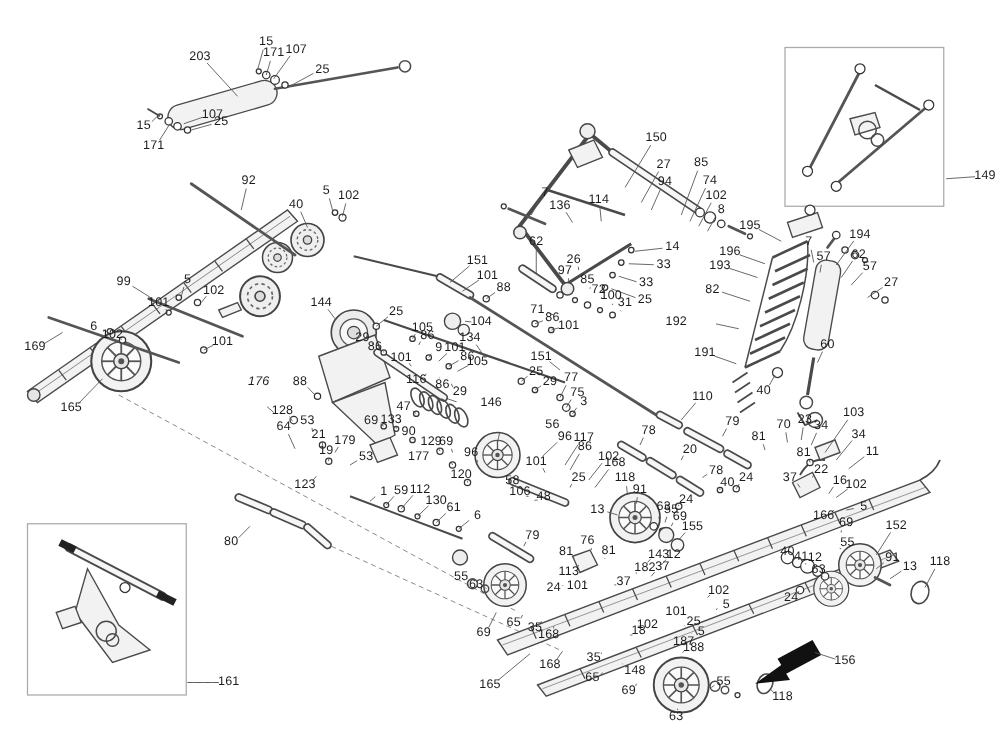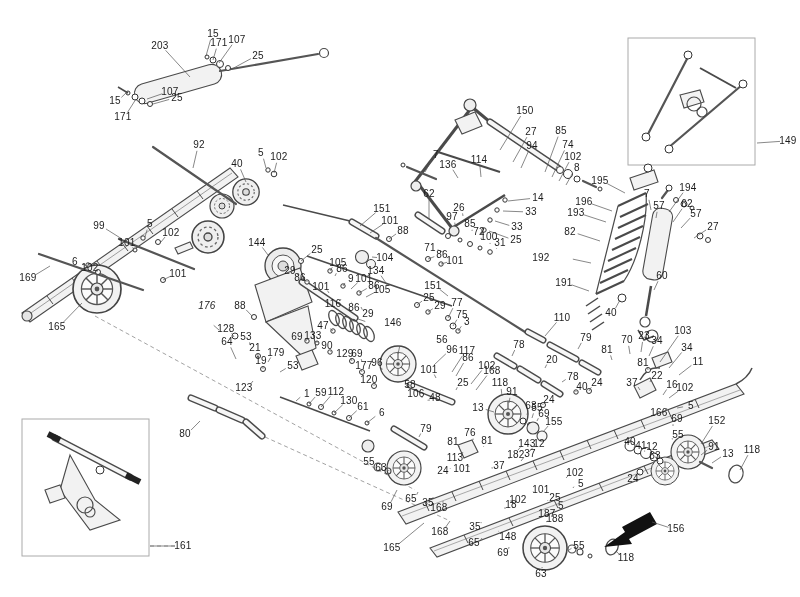--- a/index.html
+++ b/index.html
@@ -597,21 +597,21 @@
       <span class="callout" style="left: 293px; top: 366px;">53</span>
       <span class="callout" style="left: 244px; top: 388px;">123</span>
       <span class="callout" style="left: 307px; top: 394px;">1</span>
       <span class="callout" style="left: 321px; top: 393px;">59</span>
       <span class="callout" style="left: 336px; top: 392px;">112</span>
       <span class="callout" style="left: 349px; top: 401px;">130</span>
       <span class="callout" style="left: 363px; top: 407px;">61</span>
       <span class="callout" style="left: 382px; top: 413px;">6</span>
       <span class="callout" style="left: 345px; top: 354px;">129</span>
       <span class="callout" style="left: 357px; top: 354px;">69</span>
-      <span class="callout" style="left: 364px; top: 366px;">177</span>
+      <span class="callout" style="left: 335px; top: 366px;">177</span>
       <span class="callout" style="left: 369px; top: 380px;">120</span>
       <span class="callout" style="left: 377px; top: 363px;">96</span>
       <span class="callout" style="left: 402px; top: 340px; margin-left: 40px;">56</span>
       <span class="callout" style="left: 452px; top: 350px;">96</span>
       <span class="callout" style="left: 467px; top: 351px;">117</span>
       <span class="callout" style="left: 468px; top: 358px;">86</span>
       <span class="callout" style="left: 429px; top: 370px;">101</span>
       <span class="callout" style="left: 487px; top: 366px;">102</span>
       <span class="callout" style="left: 492px; top: 371px;">168</span>
       <span class="callout" style="left: 410px; top: 385px;">58</span>

